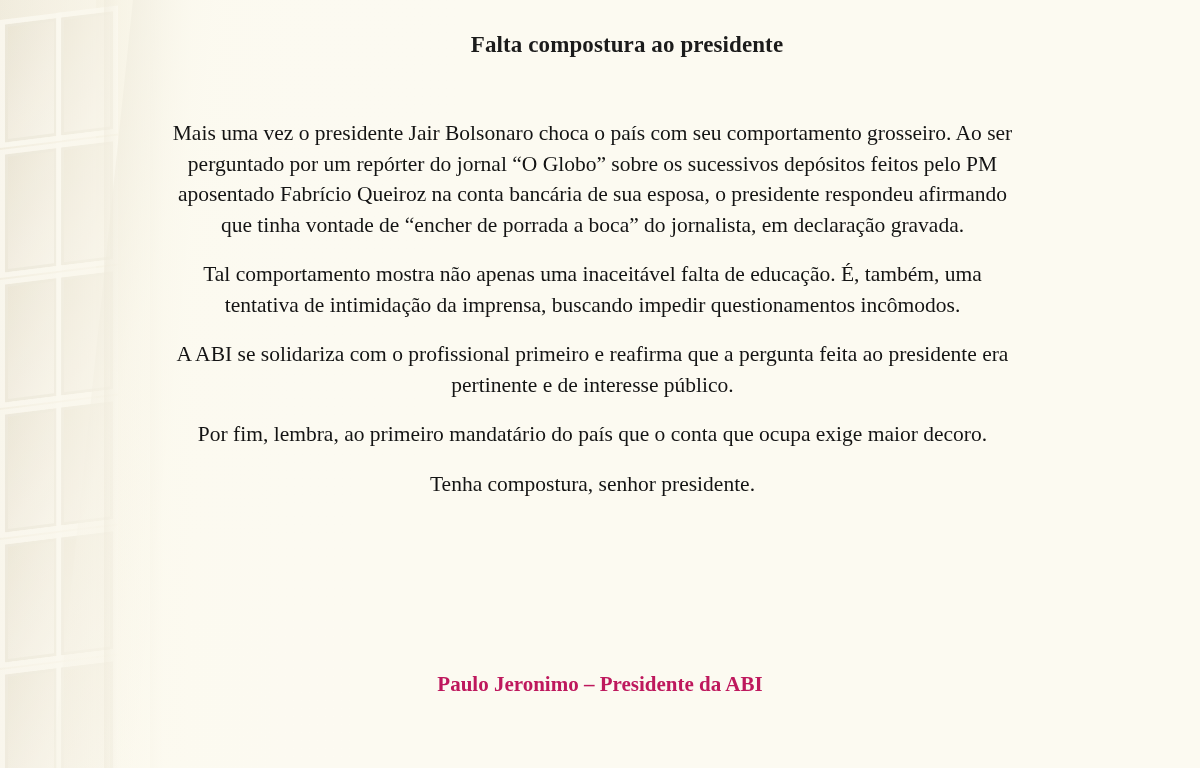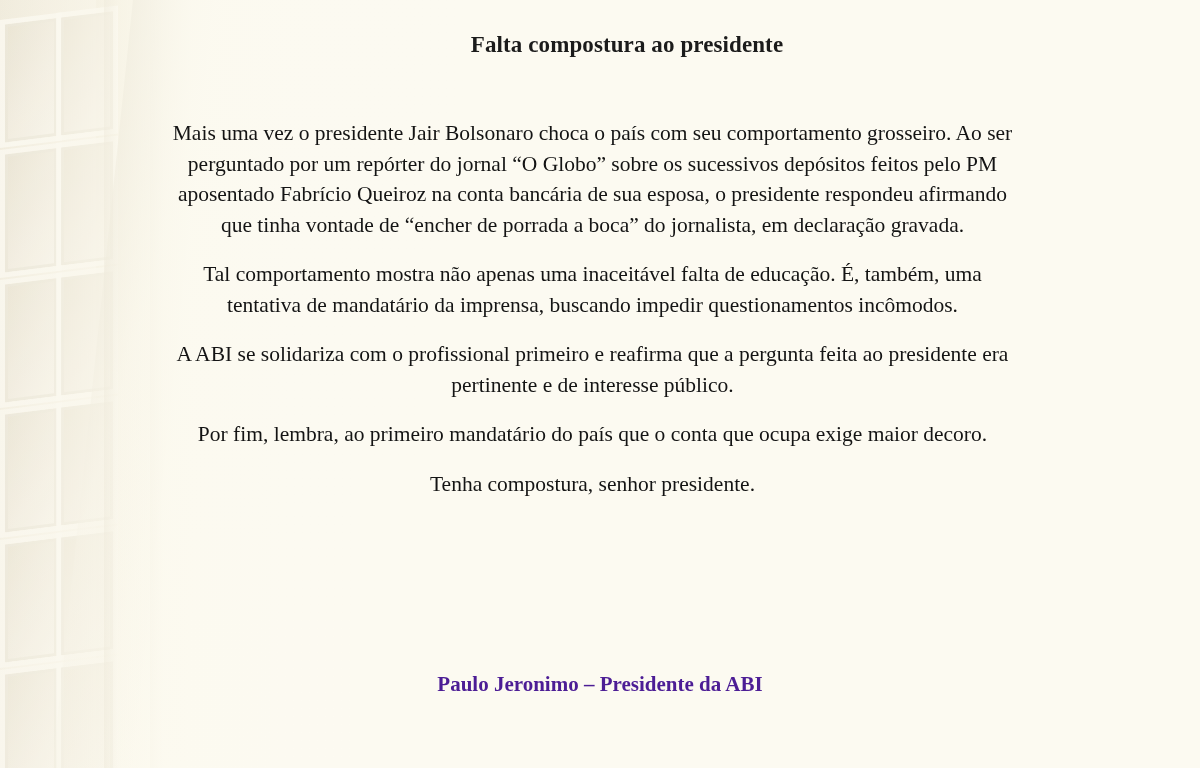--- a/index.html
+++ b/index.html
@@ -122,21 +122,21 @@
   .para:last-child { margin-bottom: 16px; }
 
   .signature {
     position: absolute;
     top: 672px;
     left: 0;
     width: 1200px;
     text-align: center;
     font-size: 21px;
     font-weight: bold;
-    color: #4c1d95;
+    color: #be185d;
   }
 </style>
 </head>
 <body>
 
 <div class="page">
 
   <div class="bg-photo">
     <div class="wall-left"></div>
     <div class="facade" id="facade">
@@ -158,21 +158,21 @@
     <div class="pillar" style="left:150px; opacity:.55;"></div>
   </div>
   <div class="wash"></div>
 
   <div class="content">
 
     <div class="doc-title">Falta compostura ao presidente</div>
 
     <div class="body-block" id="body-block">
         <p class="para">Mais uma vez o presidente Jair Bolsonaro choca o país com seu comportamento grosseiro. Ao ser perguntado por um repórter do jornal “O Globo” sobre os sucessivos depósitos feitos pelo PM aposentado Fabrício Queiroz na conta bancária de sua esposa, o presidente respondeu afirmando que tinha vontade de “encher de porrada a boca” do jornalista, em declaração gravada.</p>
-        <p class="para">Tal comportamento mostra não apenas uma inaceitável falta de educação. É, também, uma tentativa de mandatário da imprensa, buscando impedir questionamentos incômodos.</p>
+        <p class="para">Tal comportamento mostra não apenas uma inaceitável falta de educação. É, também, uma tentativa de intimidação da imprensa, buscando impedir questionamentos incômodos.</p>
         <p class="para">A ABI se solidariza com o profissional primeiro e reafirma que a pergunta feita ao presidente era pertinente e de interesse público.</p>
         <p class="para">Por fim, lembra, ao primeiro mandatário do país que o conta que ocupa exige maior decoro.</p>
         <p class="para">Tenha compostura, senhor presidente.</p>
       </div>
 
     <div class="signature">Paulo Jeronimo – Presidente da ABI</div>
   </div>
 
 </div>
 

